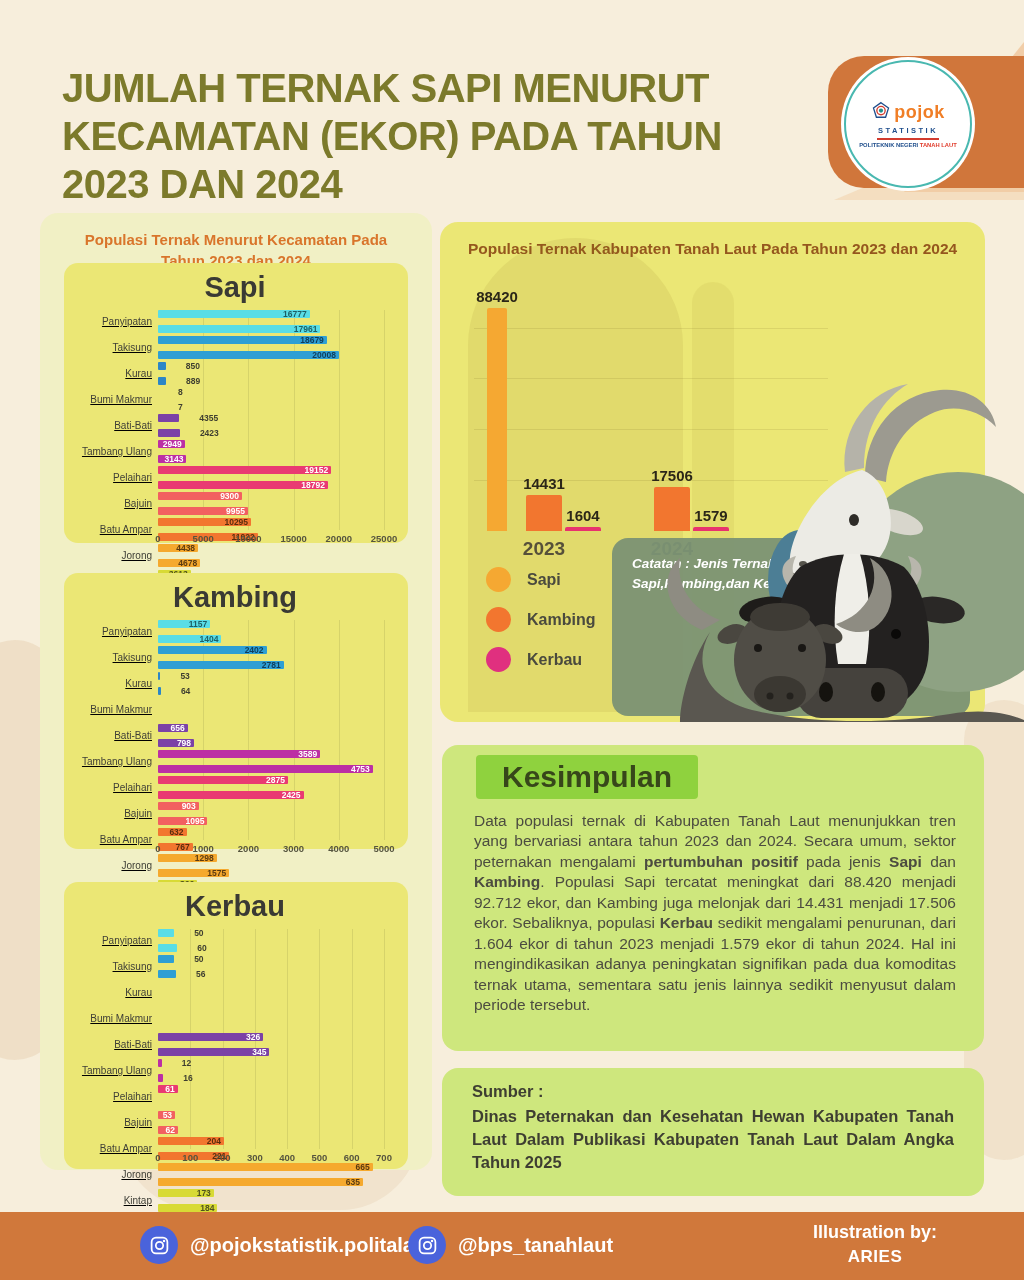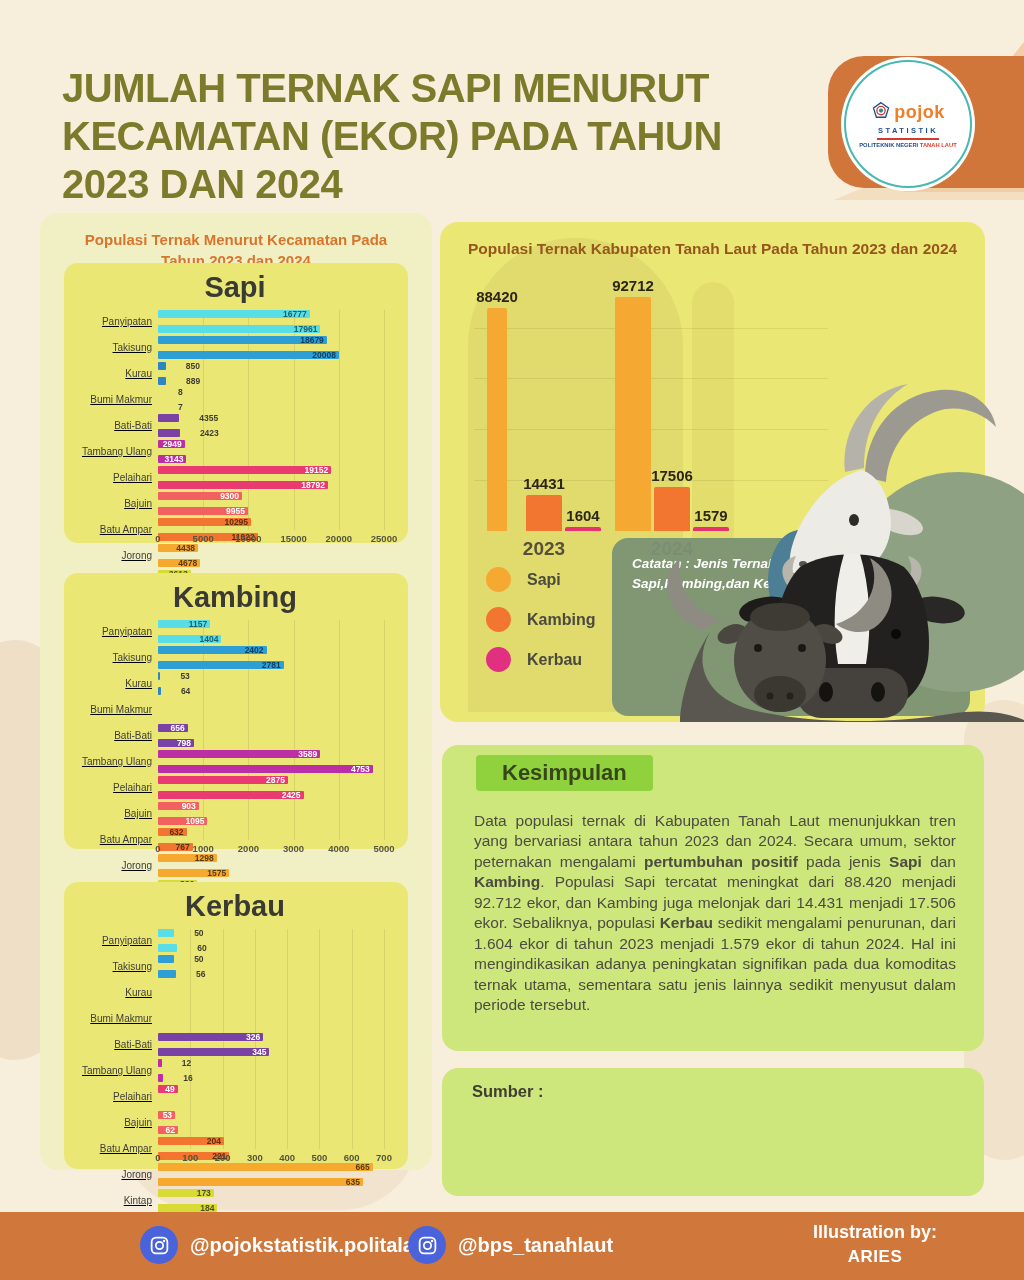--- a/index.html
+++ b/index.html
@@ -61,21 +61,21 @@
   .legend{position:absolute;left:46px;top:345px;display:flex;flex-direction:column;gap:15px;}
   .legend-item{display:flex;align-items:center;gap:16px;}
   .legend-dot{width:25px;height:25px;border-radius:50%;}
   .legend-label{font-size:16px;font-weight:bold;color:#4A4A3E;}
   .catatan{position:absolute;left:172px;top:316px;width:358px;height:178px;background:rgba(123,146,116,.95);border-radius:16px;box-sizing:border-box;padding:16px 20px;}
   .catatan-text{width:250px;color:#fff;font-size:13.5px;font-weight:bold;font-style:italic;line-height:1.45;}
   .animals{position:absolute;left:640px;top:372px;width:384px;height:350px;pointer-events:none;}
 
   
   .kesimpulan-panel{position:absolute;left:442px;top:745px;width:542px;height:306px;background:#CEE77D;border-radius:16px;}
-  .kesimpulan-badge{position:absolute;left:34px;top:10px;background:#8FD23E;border-radius:4px;padding:5px 26px;font-size:22px;font-weight:bold;color:#37471A;}
+  .kesimpulan-badge{position:absolute;left:34px;top:10px;background:#8FD23E;border-radius:4px;padding:5px 26px;font-size:30px;font-weight:bold;color:#37471A;}
   .kesimpulan-body{position:absolute;left:32px;right:28px;top:66px;font-size:15.5px;line-height:1.32;color:#4C4C40;text-align:justify;}
   .sumber-panel{position:absolute;left:442px;top:1068px;width:542px;height:128px;background:#CEE77D;border-radius:16px;box-sizing:border-box;padding:14px 30px;}
   .sumber-label{font-size:16.5px;font-weight:bold;color:#3E3E32;margin:0 0 4px;}
   .sumber-body{font-size:16.5px;font-weight:bold;color:#3E3E32;text-align:justify;line-height:1.4;margin:0;}
 
   
   .footer{position:absolute;left:0;bottom:0;width:100%;height:68px;background:#D0783B;}
   .ig-chip{position:absolute;top:14px;display:flex;align-items:center;gap:12px;}
   .ig-chip-1{left:140px;}
   .ig-chip-2{left:408px;}
@@ -528,21 +528,21 @@
                 <div class="hbar" style="width:2.2857142857142856%;background:#BC2FA4"></div>
                 <span class="hval out" style="left:2.2857142857142856%;color:#3E3E30">16</span>
               </div>
             </div>
           </div>
           <div class="hrow">
             <div class="hlabel">Pelaihari</div>
             <div class="hbars">
               <div class="hbarwrap">
                 <div class="hbar" style="width:8.714285714285715%;background:#E93A72"></div>
-                <span class="hval in" style="left:8.714285714285715%;color:#ffffff">49</span>
+                <span class="hval in" style="left:8.714285714285715%;color:#ffffff">61</span>
               </div>
               <div class="hbarwrap">
                 <div class="hbar" style="width:0%;background:#E93A72"></div>
               </div>
             </div>
           </div>
           <div class="hrow">
             <div class="hlabel">Bajuin</div>
             <div class="hbars">
               <div class="hbarwrap">
@@ -621,23 +621,20 @@
           <div class="vbar" style="left:13px;width:20px;height:223.32886597938142px;background:#F5A832">
             <span class="vval">88420</span>
           </div>
           <div class="vbar" style="left:52px;width:36px;height:36.44943298969072px;background:#F2762F">
             <span class="vval">14431</span>
           </div>
           <div class="vbar" style="left:91px;width:36px;height:4.051340206185567px;background:#E8326E">
             <span class="vval">1604</span>
           </div>
           <span class="vyear" style="left:70px">2023</span>
-          <div class="vbar" style="left:141px;width:36px;height:234.16948453608245px;background:#F5A832">
-            <span class="vval">92712</span>
-          </div>
           <div class="vbar" style="left:180px;width:36px;height:44.21618556701031px;background:#F2762F">
             <span class="vval">17506</span>
           </div>
           <div class="vbar" style="left:219px;width:36px;height:4px;background:#E8326E">
             <span class="vval">1579</span>
           </div>
           <span class="vyear" style="left:198px">2024</span>
         </div>
       </div>
     <div class="legend">
@@ -706,20 +703,21 @@
     </svg>
   </div>
 
   <section class="kesimpulan-panel">
     <div class="kesimpulan-badge">Kesimpulan</div>
     <div class="kesimpulan-body">Data populasi ternak di Kabupaten Tanah Laut menunjukkan tren yang bervariasi antara tahun 2023 dan 2024. Secara umum, sektor peternakan mengalami <b>pertumbuhan positif</b> pada jenis <b>Sapi</b> dan <b>Kambing</b>. Populasi Sapi tercatat meningkat dari 88.420 menjadi 92.712 ekor, dan Kambing juga melonjak dari 14.431 menjadi 17.506 ekor. Sebaliknya, populasi <b>Kerbau</b> sedikit mengalami penurunan, dari 1.604 ekor di tahun 2023 menjadi 1.579 ekor di tahun 2024. Hal ini mengindikasikan adanya peningkatan signifikan pada dua komoditas ternak utama, sementara satu jenis lainnya sedikit menyusut dalam periode tersebut.</div>
   </section>
 
   <section class="sumber-panel">
     <p class="sumber-label">Sumber :</p>
+    <p class="sumber-body">Dinas Peternakan dan Kesehatan Hewan Kabupaten Tanah Laut Dalam Publikasi Kabupaten Tanah Laut Dalam Angka Tahun 2025</p>
   </section>
 
   <footer class="footer">
     <div class="ig-chip ig-chip-1">
       <span class="ig-icon">
         <svg viewBox="0 0 24 24" width="21" height="21">
             <rect x="3" y="3" width="18" height="18" rx="5" fill="none" stroke="#fff" stroke-width="2"></rect>
             <circle cx="12" cy="12" r="4.2" fill="none" stroke="#fff" stroke-width="2"></circle>
             <circle cx="17.2" cy="6.8" r="1.4" fill="#fff"></circle>
           </svg>

